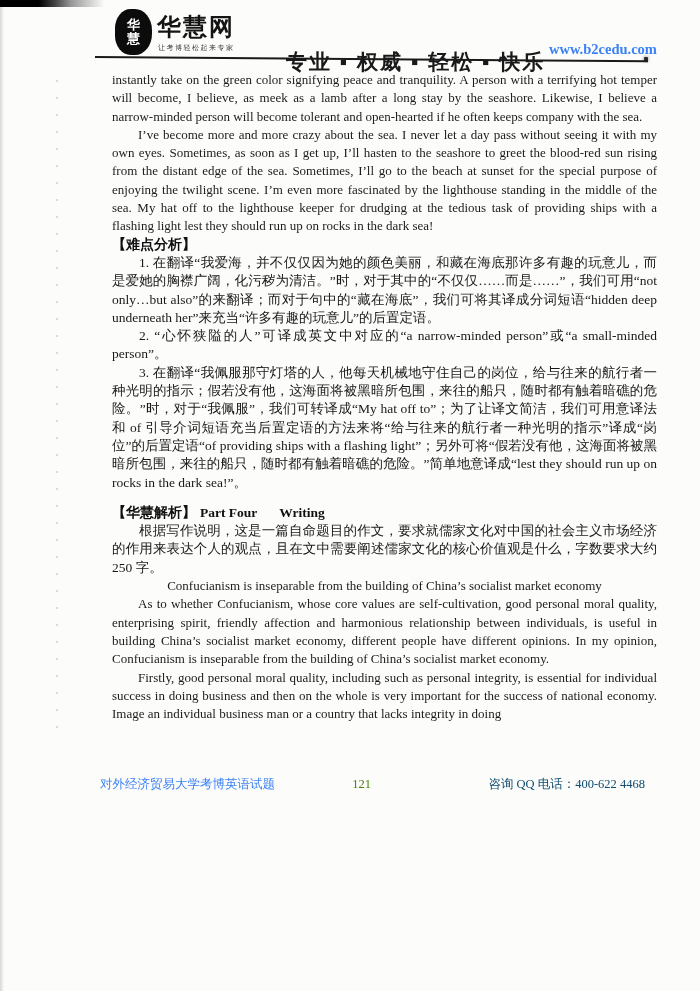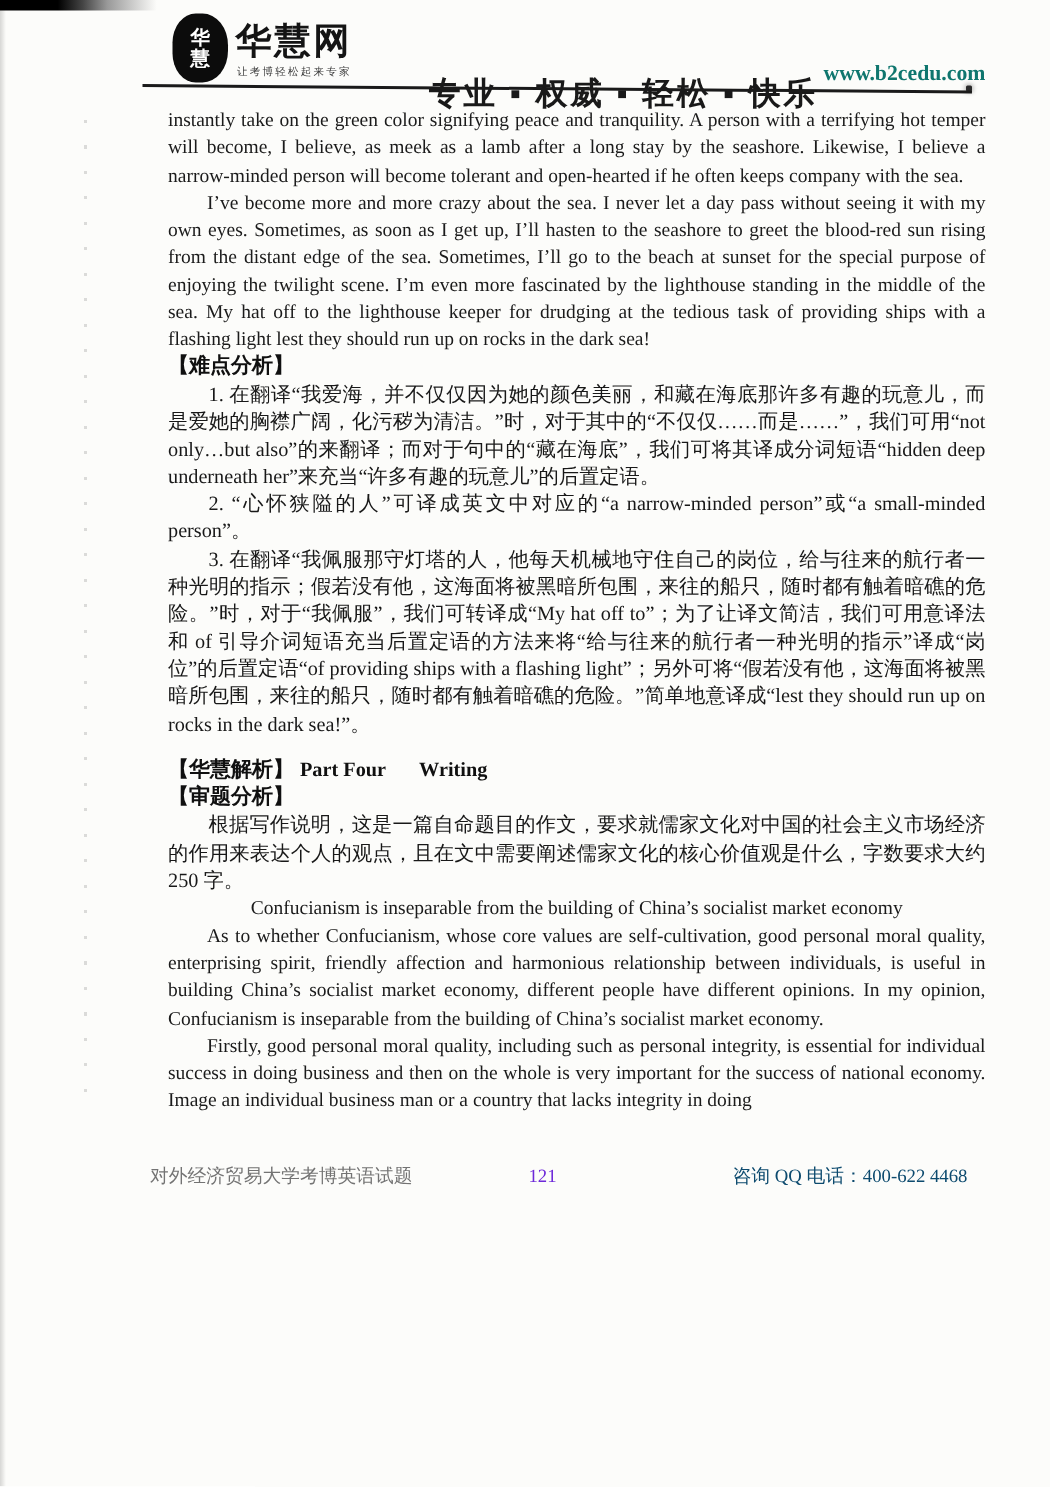--- a/index.html
+++ b/index.html
@@ -49,21 +49,21 @@
     font-size: 7px; letter-spacing: 1.5px; color: #3a3a3a;
   }
   .header-slogan {
     position: absolute; left: 286px; top: 48px;
     font-family: "Liberation Sans", sans-serif; font-weight: bold;
     font-size: 21px; letter-spacing: 2px; color: #191919;
   }
   .header-url {
     position: absolute; left: 549px; top: 41px;
     font-family: "Liberation Serif", serif; font-weight: bold;
-    font-size: 14.5px; color: #0f766e;
+    font-size: 14.5px; color: #3b82f6;
   }
   .header-rule {
     position: absolute; left: 95px; top: 56px; width: 553px; height: 2px;
     background: #1a1a1a; transform: rotate(0.45deg); transform-origin: left center;
   }
   
   .content {
     position: absolute; left: 112px; top: 71px; width: 545px;
   }
   .en {
@@ -88,22 +88,22 @@
     font-family: "Liberation Serif", serif; font-weight: bold; font-size: 13.5px;
     margin-left: 22px;
   }
   .essay-title { text-align: center; text-indent: 0; }
   
   .footer {
     position: absolute; left: 100px; top: 776px; width: 545px;
     display: flex; justify-content: space-between; align-items: baseline;
     font-size: 12.5px;
   }
-  .footer-left  { font-family: "Liberation Serif", "DejaVu Sans", serif; color: #737373; }
-  .footer-page  { font-family: "Liberation Serif", serif; color: #6d28d9; margin-left: -40px; }
+  .footer-left  { font-family: "Liberation Serif", "DejaVu Sans", serif; color: #3b82f6; }
+  .footer-page  { font-family: "Liberation Serif", serif; color: #4d7c0f; margin-left: -40px; }
   .footer-right { font-family: "Liberation Serif", "DejaVu Sans", serif; color: #0c4a6e; }
 </style>
 </head>
 <body>
 
 <div class="page">
 
   <div class="artifact-topbar"></div>
   <div class="artifact-leftedge"></div>
   <div class="artifact-dots"></div>
@@ -125,21 +125,20 @@
     <p class="en indent">I’ve become more and more crazy about the sea. I never let a day pass without seeing it with my own eyes. Sometimes, as soon as I get up, I’ll hasten to the seashore to greet the blood-red sun rising from the distant edge of the sea. Sometimes, I’ll go to the beach at sunset for the special purpose of enjoying the twilight scene. I’m even more fascinated by the lighthouse standing in the middle of the sea. My hat off to the lighthouse keeper for drudging at the tedious task of providing ships with a flashing light lest they should run up on rocks in the dark sea!</p>
 
     <p class="cn-head">【难点分析】</p>
     <p class="cn indent">1. 在翻译“我爱海，并不仅仅因为她的颜色美丽，和藏在海底那许多有趣的玩意儿，而是爱她的胸襟广阔，化污秽为清洁。”时，对于其中的“不仅仅……而是……”，我们可用“not only…but also”的来翻译；而对于句中的“藏在海底”，我们可将其译成分词短语“hidden deep underneath her”来充当“许多有趣的玩意儿”的后置定语。</p>
     <p class="cn indent">2. “心怀狭隘的人”可译成英文中对应的“a narrow-minded person”或“a small-minded person”。</p>
     <p class="cn indent">3. 在翻译“我佩服那守灯塔的人，他每天机械地守住自己的岗位，给与往来的航行者一种光明的指示；假若没有他，这海面将被黑暗所包围，来往的船只，随时都有触着暗礁的危险。”时，对于“我佩服”，我们可转译成“My hat off to”；为了让译文简洁，我们可用意译法和 of 引导介词短语充当后置定语的方法来将“给与往来的航行者一种光明的指示”译成“岗位”的后置定语“of providing ships with a flashing light”；另外可将“假若没有他，这海面将被黑暗所包围，来往的船只，随时都有触着暗礁的危险。”简单地意译成“lest they should run up on rocks in the dark sea!”。</p>
 
     <p class="cn-head analysis-head-row">
       <span>【华慧解析】</span><span class="part-label">Part Four</span><span class="part-title">Writing</span>
     </p>
-    <p class="cn-head">【审题分析】</p>
     <p class="cn indent">根据写作说明，这是一篇自命题目的作文，要求就儒家文化对中国的社会主义市场经济的作用来表达个人的观点，且在文中需要阐述儒家文化的核心价值观是什么，字数要求大约 250 字。</p>
 
     <p class="en essay-title">Confucianism is inseparable from the building of China’s socialist market economy</p>
     <p class="en indent">As to whether Confucianism, whose core values are self-cultivation, good personal moral quality, enterprising spirit, friendly affection and harmonious relationship between individuals, is useful in building China’s socialist market economy, different people have different opinions. In my opinion, Confucianism is inseparable from the building of China’s socialist market economy.</p>
     <p class="en indent">Firstly, good personal moral quality, including such as personal integrity, is essential for individual success in doing business and then on the whole is very important for the success of national economy. Image an individual business man or a country that lacks integrity in doing</p>
 
   </div>
 
   <div class="footer">
     <span class="footer-left">对外经济贸易大学考博英语试题</span>

